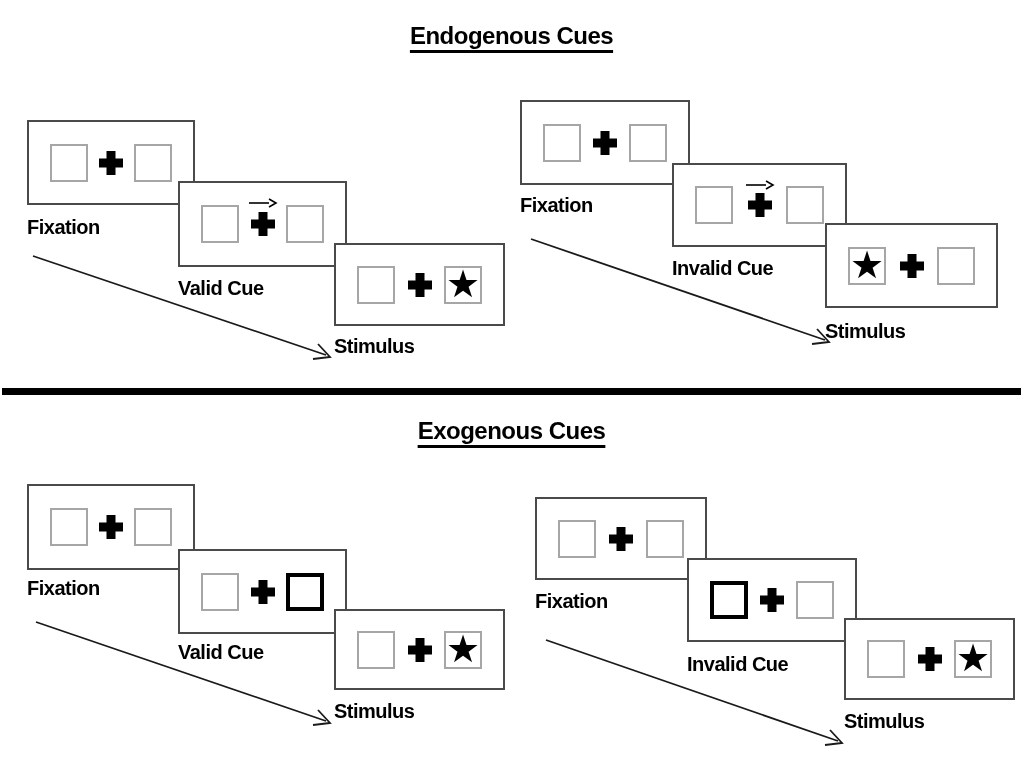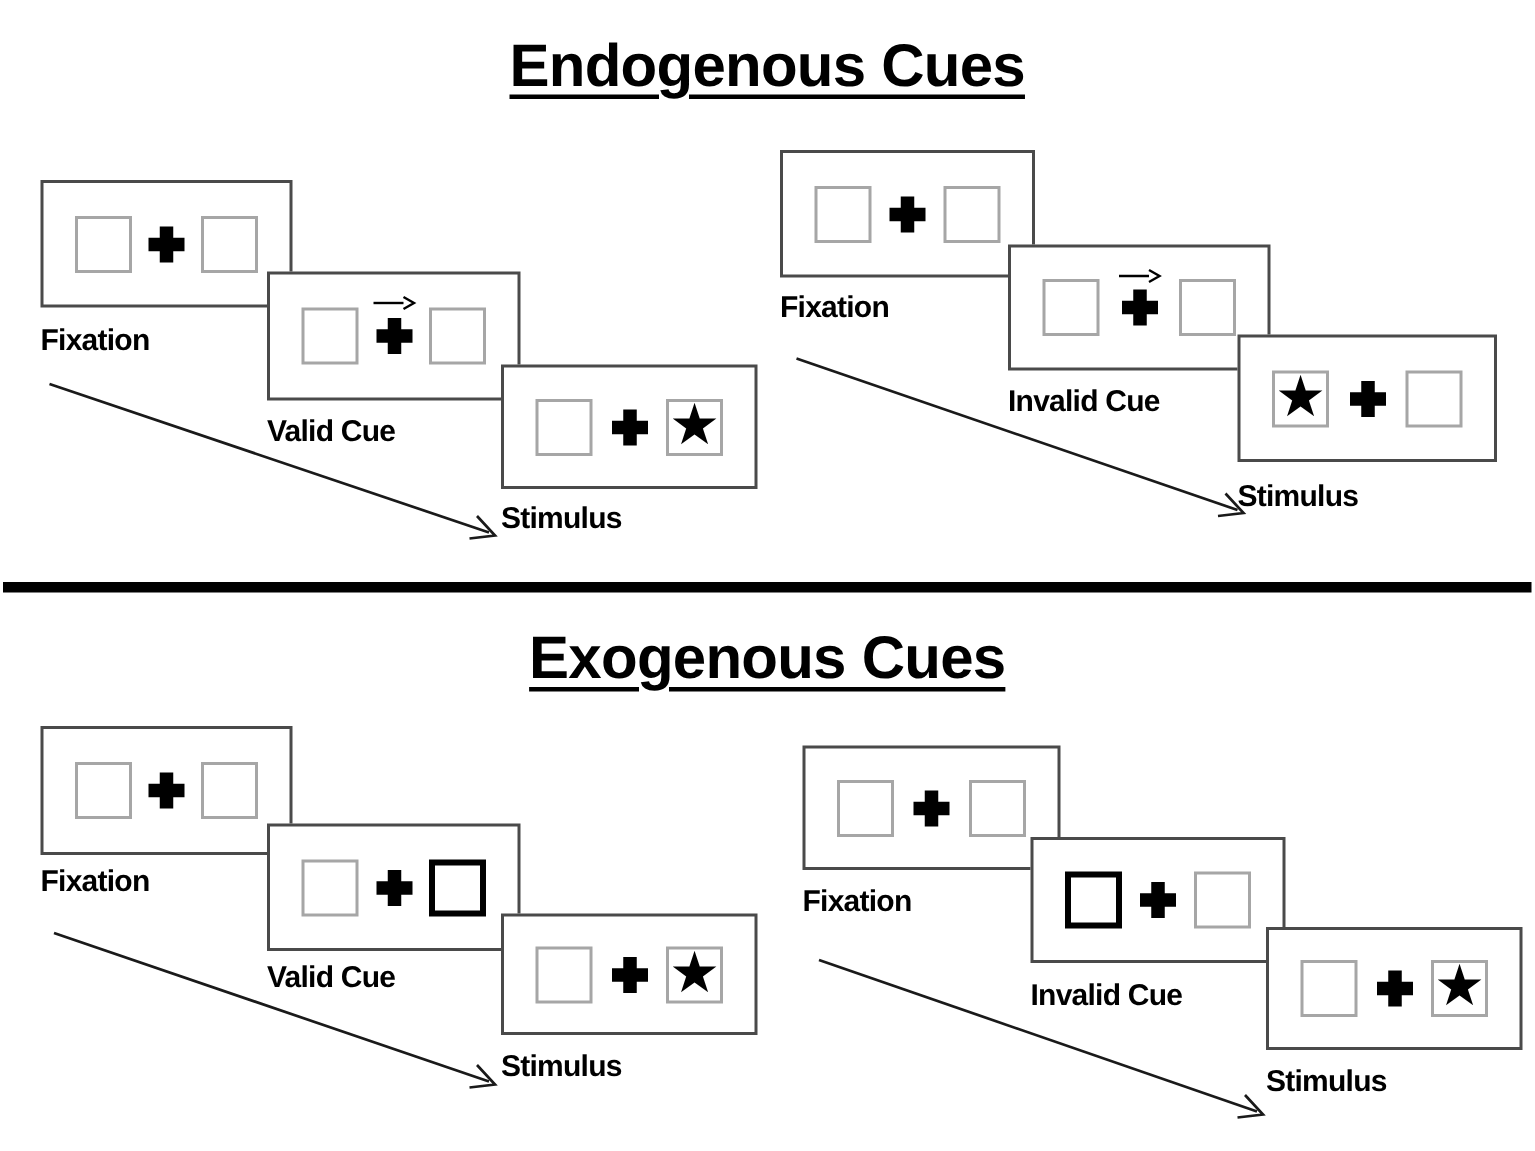--- a/index.html
+++ b/index.html
@@ -4,21 +4,21 @@
 <style>
   html,body { margin:0; padding:0; }
   body {
     width:1023px; height:767px; position:relative; overflow:hidden;
     background:#ffffff;
     font-family:"Liberation Sans", sans-serif;
     color:#000;
   }
   .title {
     position:absolute; left:0; width:100%; text-align:center;
-    font-size:40px; font-weight:bold; letter-spacing:-0.5px; margin:0;
+    font-size:24px; font-weight:bold; letter-spacing:-0.5px; margin:0;
     text-decoration:underline; text-decoration-thickness:3px; text-underline-offset:6px;
   }
   #title-endo { top:22px; }
   #title-exo  { top:417px; }
   .divider {
     position:absolute; left:2px; top:388px; width:1019px; height:7px; background:#000;
   }
   .panel {
     position:absolute; background:#fff; border:2px solid #4a4a4a; box-sizing:border-box;
   }

